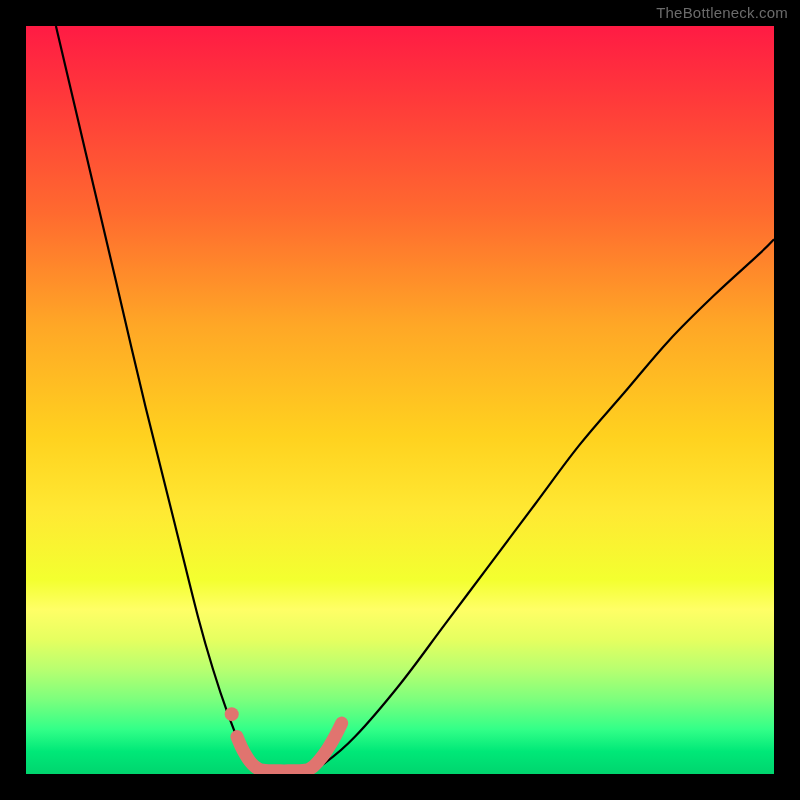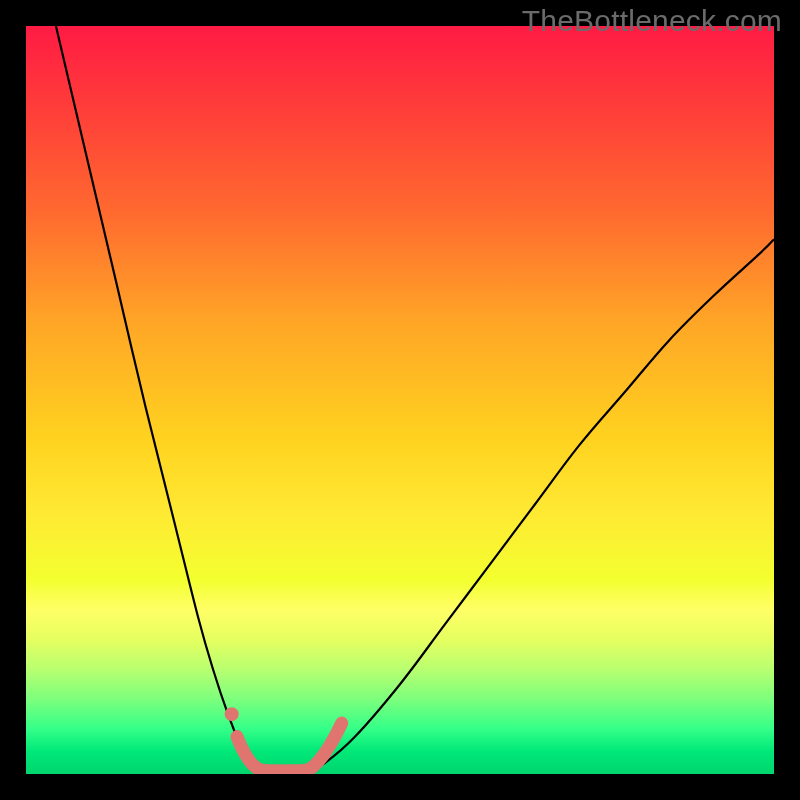--- a/index.html
+++ b/index.html
@@ -30,23 +30,23 @@
       #b8ff70 86%,
       #7dff7d 90%,
       #33ff88 94%,
       #00e878 97%,
       #00d56e 100%
     );
   }
   .watermark {
     position: absolute;
     top: 4px;
-    right: 18px;
+    right: 12px;
     color: #6b6b6b;
-    font-size: 30px;
+    font-size: 15px;
     font-weight: 500;
     letter-spacing: 0.2px;
   }
   svg.plot {
     position: absolute;
     left: 0;
     top: 0;
     width: 748px;
     height: 748px;
   }

